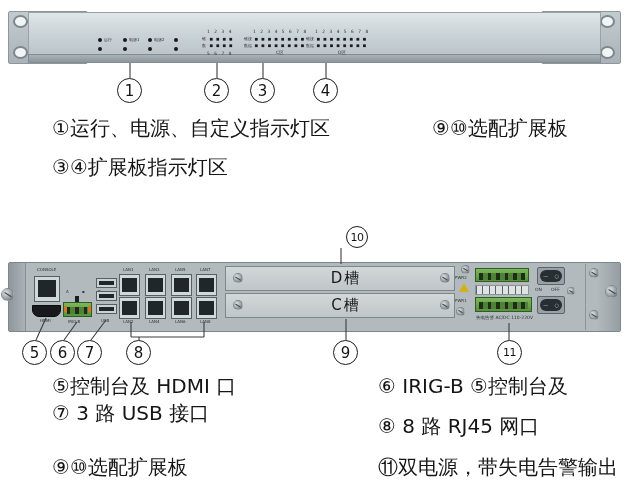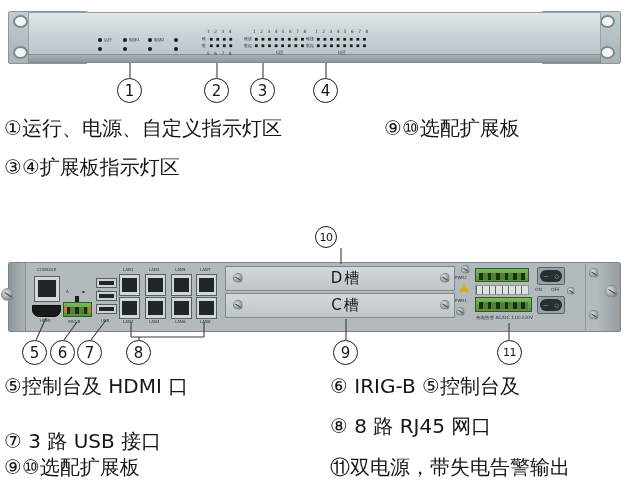--- a/index.html
+++ b/index.html
@@ -4,21 +4,21 @@
 <style>
   * { margin:0; padding:0; box-sizing:border-box; }
   html,body { background:#fff; }
   body { width:629px; height:488px; font-family:"DejaVu Sans", sans-serif; }
   .canvas { position:relative; width:629px; height:488px; background:#fff; overflow:hidden; }
   .layer { position:absolute; inset:0; }
   .abs { position:absolute; }
 
   
   .caption { position:absolute; font-size:20px; color:#151515; white-space:nowrap;
-             font-family:"DejaVu Sans","DejaVu Serif",sans-serif; }
+             font-family:"DejaVu Sans","DejaVu Serif",sans-serif;margin-left:48px; }
 
   
   .callout { position:absolute; width:25px; height:25px; border:1.7px solid #1c1c1c; border-radius:50%;
              background:#fff; display:flex; align-items:center; justify-content:center;
              font-size:15px; color:#141414; }
   .callout.small { font-size:11px; letter-spacing:-0.5px; }
   .callout.c10 { width:22px; height:22px; font-size:11px; letter-spacing:-0.5px; }
 
   
   .tl  { position:absolute; font-size:4px; line-height:1.1; color:#2e3234; white-space:nowrap; }
@@ -247,32 +247,32 @@
         <path d="M139 337 V340"></path>
       <path d="M346 319 V340"></path>
         <path d="M509 323 V340"></path>
     </g>
   </svg>
 
   <div class="callout" style="left:117px;top:78px;">1</div>
   <div class="callout" style="left:204px;top:78px;">2</div>
   <div class="callout" style="left:250px;top:78px;">3</div>
   <div class="callout" style="left:313px;top:78px;">4</div>
-  <div class="callout c10" style="left:315px;top:226px;">10</div>
+  <div class="callout c10" style="left:346px;top:226px;">10</div>
   <div class="callout" style="left:22px;top:340px;">5</div>
   <div class="callout" style="left:50px;top:340px;">6</div>
   <div class="callout" style="left:77px;top:340px;">7</div>
   <div class="callout" style="left:126px;top:340px;">8</div>
   <div class="callout" style="left:333px;top:340px;">9</div>
   <div class="callout small" style="left:497px;top:340px;">11</div>
 
   <span class="caption" style="left:4px;top:115px;">①运行、电源、自定义指示灯区</span>
   <span class="caption" style="left:384px;top:115px;">⑨⑩选配扩展板</span>
   <span class="caption" style="left:4px;top:373px;">⑤控制台及 HDMI 口</span>
 
   <span class="caption" style="left:4px;top:154px;">③④扩展板指示灯区</span>
   <span class="caption" style="left:330px;top:373px;">⑥ IRIG-B ⑤控制台及</span>
-  <span class="caption" style="left:4px;top:428px;">⑦ 3 路 USB 接口</span>
+  <span class="caption" style="left:4px;top:400px;">⑦ 3 路 USB 接口</span>
   <span class="caption" style="left:330px;top:413px;">⑧ 8 路 RJ45 网口</span>
   <span class="caption" style="left:330px;top:454px;">⑪双电源，带失电告警输出</span>
   <span class="caption" style="left:4px;top:454px;">⑨⑩选配扩展板</span>
 
 </div>
 
 </body></html>

